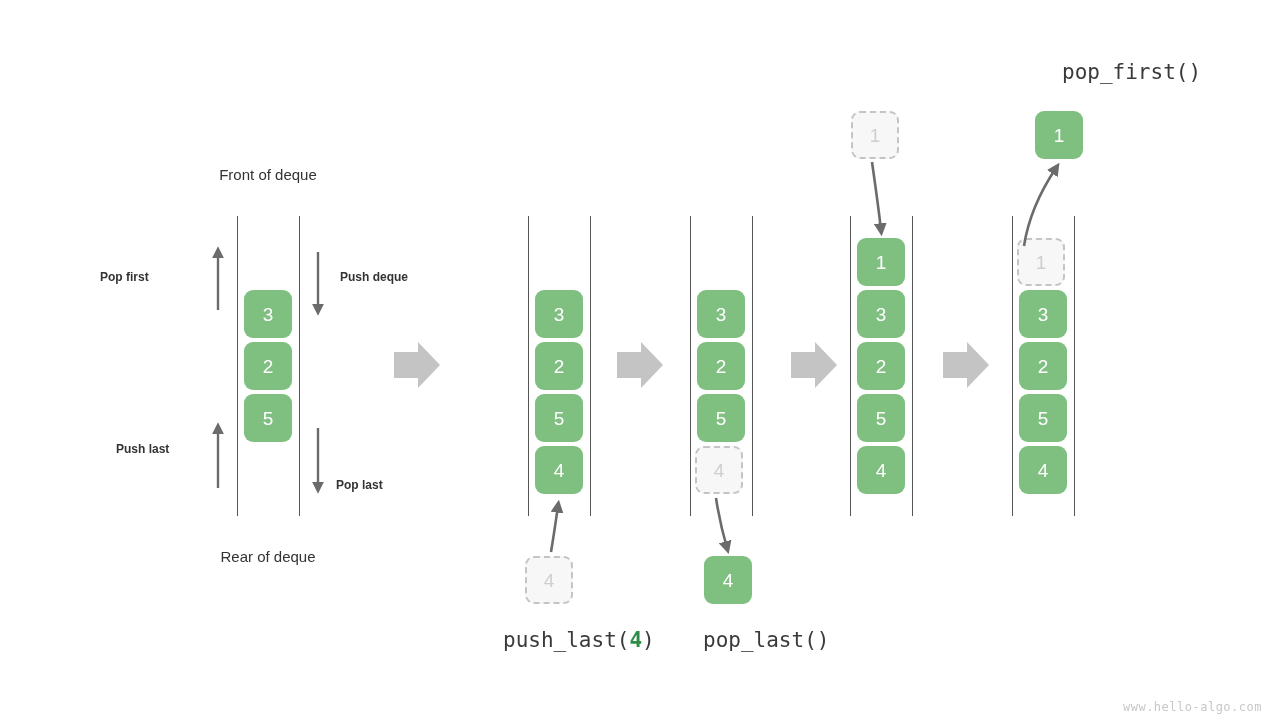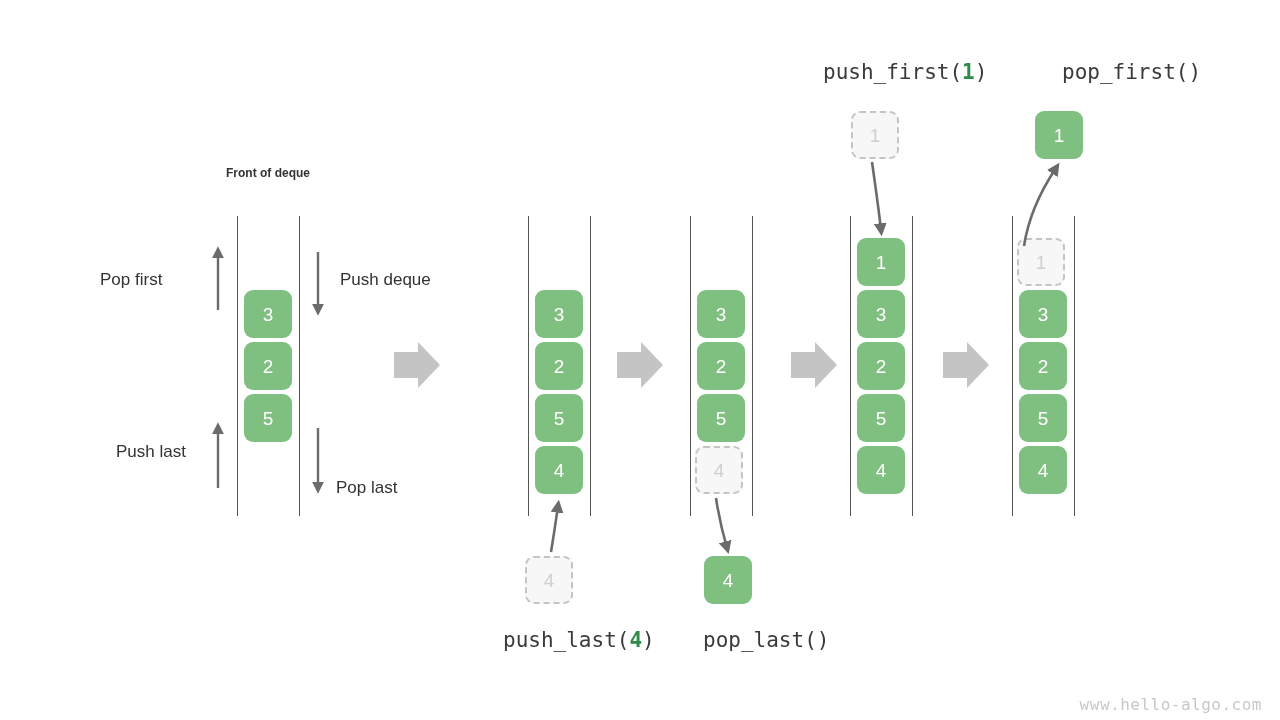--- a/index.html
+++ b/index.html
@@ -28,32 +28,32 @@
     width: 320px;
     text-align: center;
     font-size: 21px;
     font-weight: bold;
     line-height: 1.45;
     color: #53a653;
     white-space: pre-line;
   }
   .caption {
     position: absolute;
+    font-size: 15px;
+    font-weight: normal;
+    color: #333333;
+    white-space: nowrap;
+  }
+  .caption.front  { left: 108px; top: 166px; width: 320px; text-align: center; }
+  .caption.rear   { left: 108px; top: 548px; width: 320px; text-align: center; }
+
+  .arrow-label {
+    position: absolute;
     font-size: 12px;
     font-weight: bold;
-    color: #333333;
-    white-space: nowrap;
-  }
-  .caption.front  { left: 108px; top: 166px; width: 320px; text-align: center; }
-  .caption.rear   { left: 108px; top: 548px; width: 320px; text-align: center; }
-
-  .arrow-label {
-    position: absolute;
-    font-size: 17px;
-    font-weight: normal;
     color: #333333;
     white-space: nowrap;
   }
   .arrow-label.pop-first  { left: 100px; top: 270px; }
   .arrow-label.push-last  { left: 92px;  top: 442px; margin-left: 24px; }
   .arrow-label.push-first { left: 340px; top: 270px; }
   .arrow-label.pop-last   { left: 336px; top: 442px; margin-top: 36px; }
 
   
   .op-label {
@@ -70,21 +70,21 @@
   .op-label.push-last-op { left: 503px; top: 628px; text-align: center; }
   .op-label.pop-last-op  { left: 703px; top: 628px; }
   .op-label.push-first-op{ left: 823px; top: 60px;  }
   .op-label.pop-first-op { left: 1062px;top: 60px; text-align: center;  }
 
   .watermark {
     position: absolute;
     right: 18px;
     bottom: 6px;
     font-family: "DejaVu Sans Mono", "Liberation Mono", monospace;
-    font-size: 16px;
+    font-size: 12px;
     color: #c8c8c8;
     letter-spacing: 0.5px;
     white-space: nowrap;
   }
 
   
   .rail {
     position: absolute;
     width: 0;
     border-left: 1.6px solid #555555;
@@ -120,31 +120,31 @@
     inset: 0;
     pointer-events: none;
   }
 </style>
 </head>
 <body>
 
 <div class="canvas">
 
   <div class="caption front">Front of deque</div>
+  <div class="caption rear">Rear of deque</div>
 
   <div class="arrow-label pop-first">Pop first</div>
   <div class="arrow-label push-last">Push last</div>
   <div class="arrow-label push-first">Push deque</div>
   <div class="arrow-label pop-last">Pop last</div>
 
   <div class="op-label push-last-op"><span>push_last(</span><span class="argnum">4</span><span>)</span></div>
 
   <div class="op-label pop-last-op"><span>pop_last()</span></div>
 
-  <div class="op-label push-first-op"><span>push_first(</span><span class="argnum">1</span><span>)</span></div>
 
   <div class="op-label pop-first-op"><span>pop_first()</span></div>
 
   <div class="rail" style="left:237px; top:216px; height:300px;"></div>
   <div class="rail" style="left:299px; top:216px; height:300px;"></div>
 
   <div class="rail" style="left:528px; top:216px; height:300px;"></div>
   <div class="rail" style="left:590px; top:216px; height:300px;"></div>
 
   <div class="rail" style="left:690px; top:216px; height:300px;"></div>

